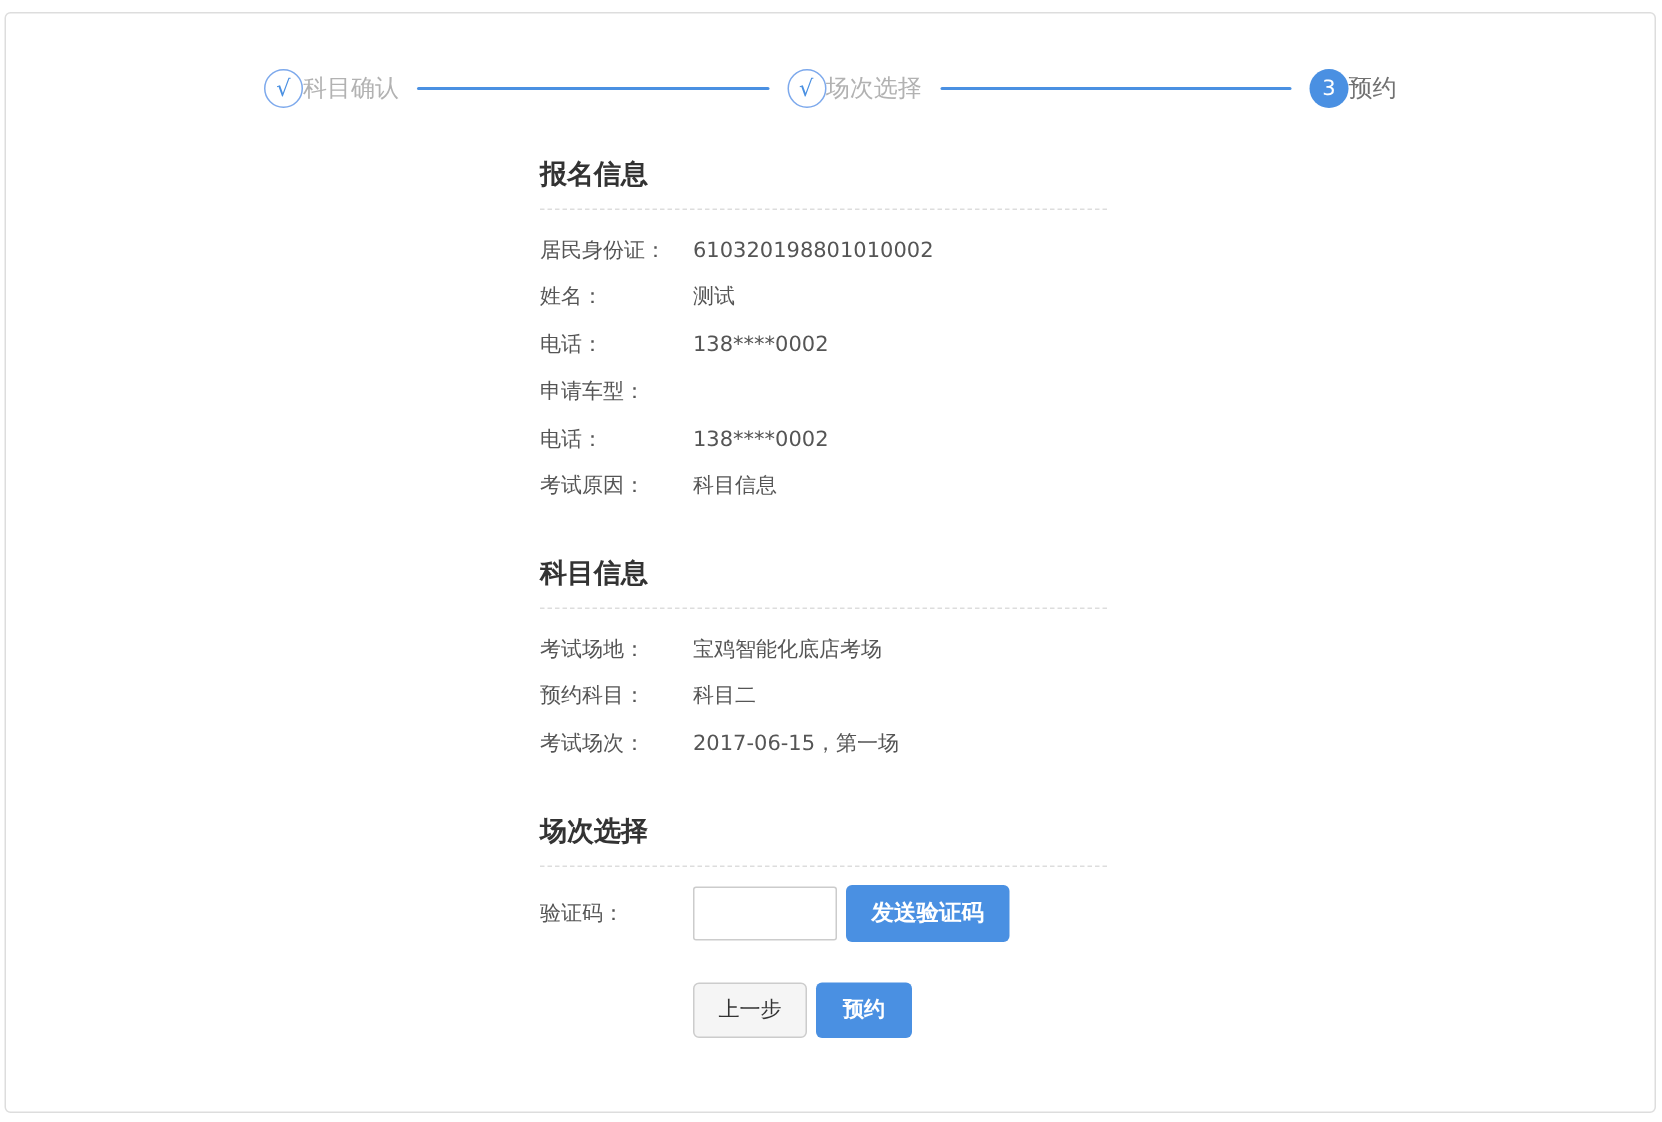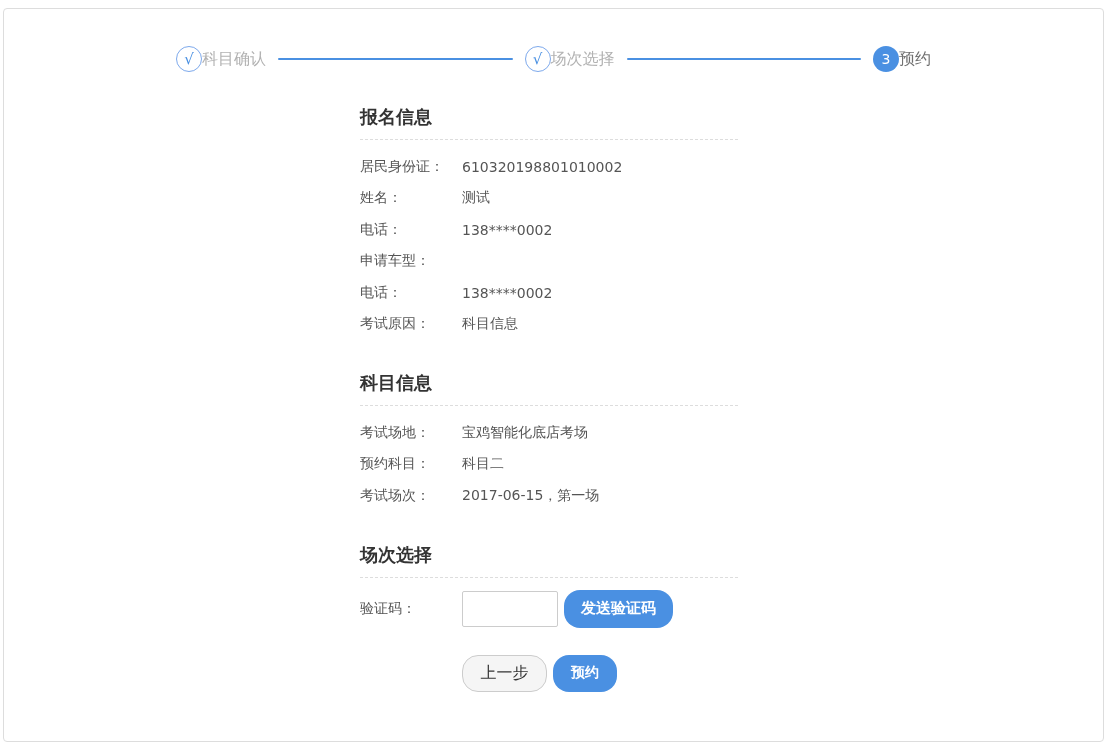--- a/index.html
+++ b/index.html
@@ -50,32 +50,32 @@
   .row-label{flex:none;width:102px;white-space:nowrap;}
   .row-value{flex:1;white-space:nowrap;}
   
   .verify-row{display:flex;align-items:center;margin-top:12px;font-size:14px;color:var(--text);}
   .code-input{
     width:96px;height:36px;border:1px solid #ccc;border-radius:2px;
     padding:0 8px;font-size:14px;color:#333;outline:none;
     font-family:"DejaVu Sans","Liberation Sans",sans-serif;
   }
   .btn{
-    border:none;border-radius:16px;cursor:pointer;
+    border:none;border-radius:4px;cursor:pointer;
     font-family:Liberation Mono, monospace;
   }
   .btn-send{
     margin-left:6px;height:38px;padding:0 17px;background:var(--accent);
     color:#fff;font-size:15px;font-weight:bold;
   }
   
   .actions{margin-top:27px;padding-left:102px;display:flex;align-items:center;}
   .btn-prev{
-    width:85px;height:37px;background:#f5f5f5;border:1px solid #ccc;
-    color:#333;font-size:16px;
+    width:76px;height:37px;background:#f5f5f5;border:1px solid #ccc;
+    color:#333;font-size:14px;
   }
   .btn-book{
     width:64px;height:37px;margin-left:6px;background:var(--accent);
     color:#fff;font-size:14px;font-weight:bold;
   }
 </style>
 </head>
 <body>
 
 <div class="card">

